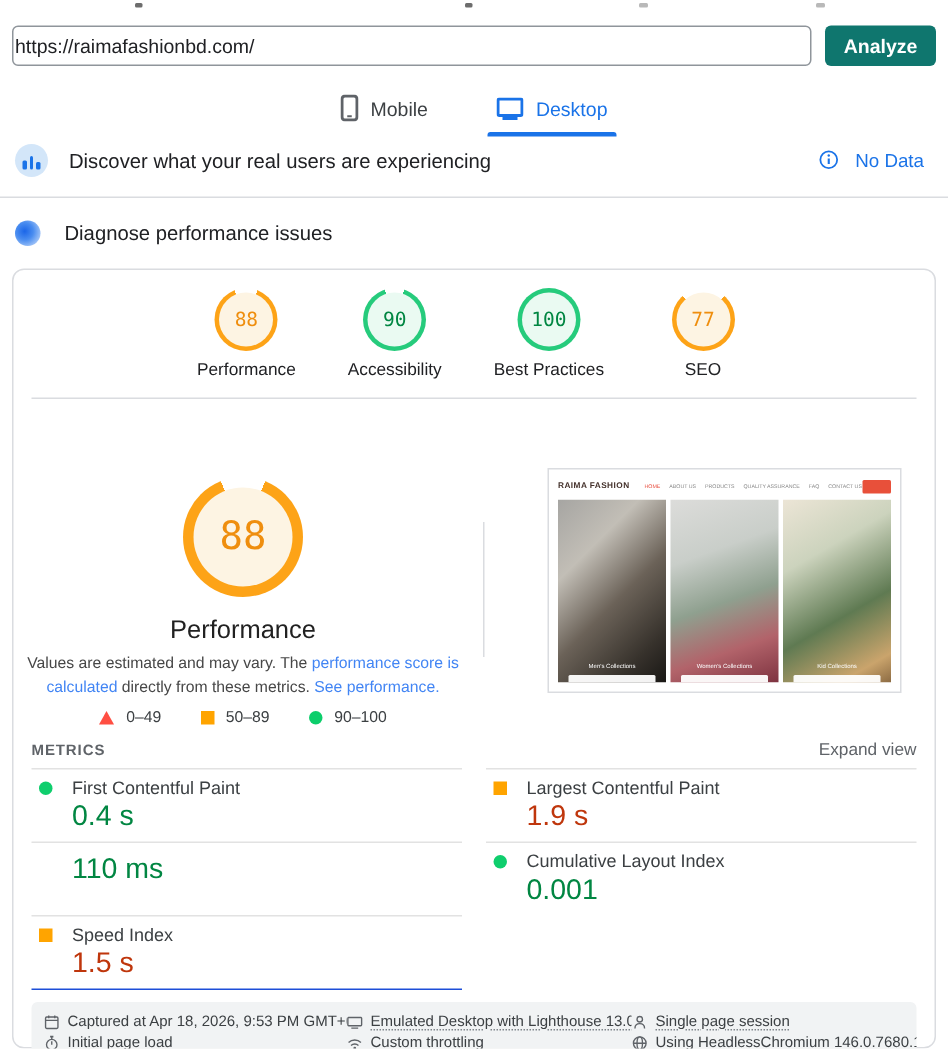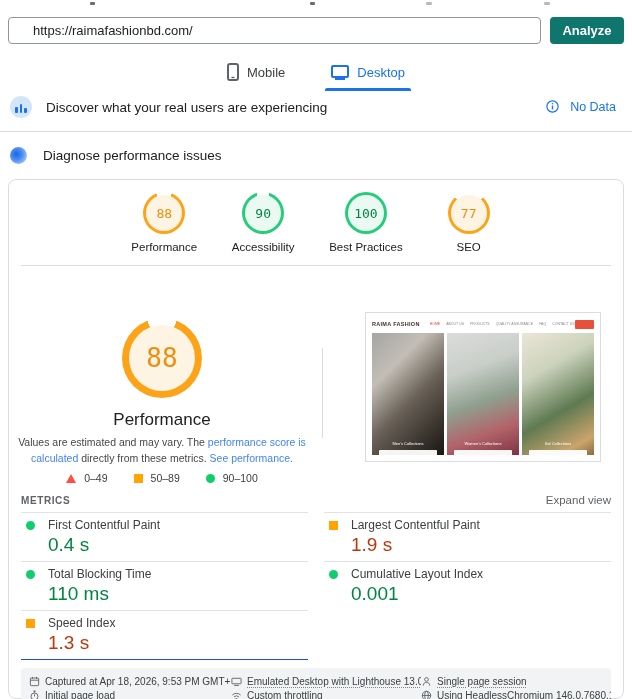--- a/index.html
+++ b/index.html
@@ -7,21 +7,21 @@
     width:632px;height:699px;position:relative;overflow:hidden;
     background:#fff;color:#202124;
     font-family:"Liberation Sans",sans-serif;
   }
   
   .top-sliver{position:relative;height:6px;}
   .sliver-mark{position:absolute;top:2px;height:3px;border-radius:1px;}
 
   
   .url-row{display:flex;gap:9px;padding:11px 8px 0 8px;align-items:center;}
-  .url-input{flex:1;height:25px;border:1px solid #8f959b;border-radius:4px;padding:0 24px;
+  .url-input{flex:1;height:25px;border:1px solid #8f959b;border-radius:4px;padding:0 1px;
     font-size:13px;color:#202124;font-family:"Liberation Sans",sans-serif;outline:none;box-sizing:content-box;}
   .analyze-btn{width:74px;height:27px;background:#0f766e;color:#fff;border:none;border-radius:4px;
     font-size:13px;font-weight:bold;font-family:"Liberation Sans",sans-serif;cursor:pointer;}
 
   
   .tabs{display:flex;justify-content:center;gap:46px;margin-top:19px;}
   .tab{display:flex;align-items:center;gap:8px;font-size:13px;color:#3c4043;position:relative;cursor:pointer;}
   .tab.active{color:#1a73e8;}
   .tab-underline{position:absolute;left:-6px;right:-6px;bottom:-10px;height:3px;background:#1a73e8;border-radius:2px 2px 0 0;}
 
@@ -269,32 +269,28 @@
 
   <div class="metrics-grid">
     <div class="metric">
       <div class="metric-head">
         <span class="m-icon status-good"></span>
         <span class="metric-name">First Contentful Paint</span>
       </div>
       <div class="metric-value status-good">0.4 s</div>
     </div>
     <div class="metric">
-      <div class="metric-head">
-        <span class="m-icon status-good"></span>
-        <span class="metric-name">Total Blocking Time</span>
-      </div>
       <div class="metric-value status-good">110 ms</div>
     </div>
     <div class="metric">
       <div class="metric-head">
         <span class="m-icon status-average"></span>
         <span class="metric-name">Speed Index</span>
       </div>
-      <div class="metric-value status-average">1.3 s</div>
+      <div class="metric-value status-average">1.5 s</div>
     </div>
     <div class="metric">
       <div class="metric-head">
         <span class="m-icon status-average"></span>
         <span class="metric-name">Largest Contentful Paint</span>
       </div>
       <div class="metric-value status-average">1.9 s</div>
     </div>
     <div class="metric">
       <div class="metric-head">

